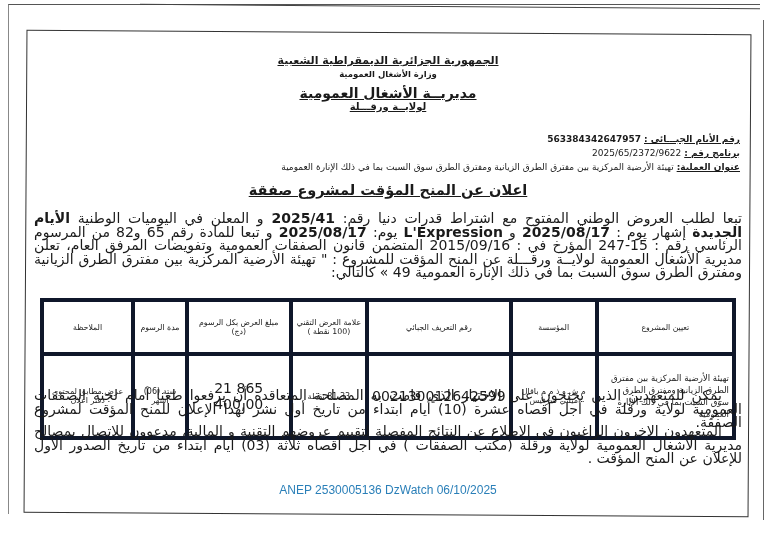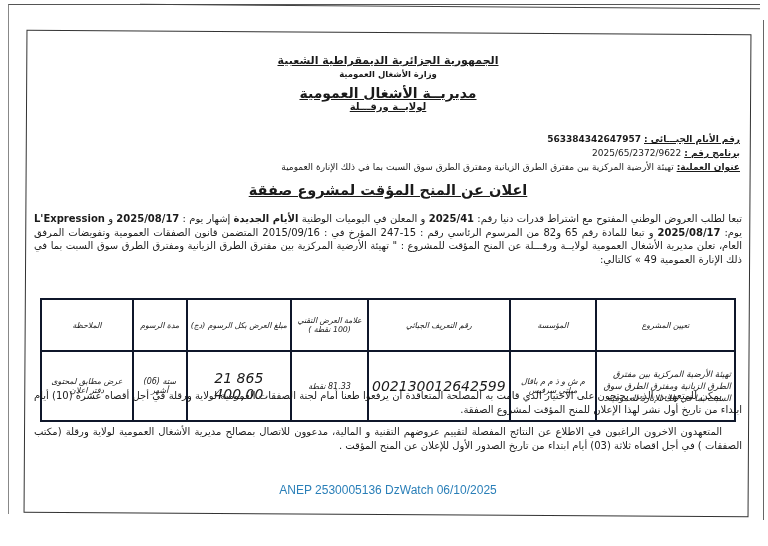--- a/index.html
+++ b/index.html
@@ -35,32 +35,31 @@
   .ref-line { display: block; white-space: nowrap; }
   .ref-label { font-weight: bold; text-decoration: underline; }
   .ref-value-bold { font-weight: bold; direction: ltr; unicode-bidi: embed; }
   .ref-value { direction: ltr; unicode-bidi: embed; }
 
   .main-title {
     position: absolute; top: 142px; left: 0; width: 720px; text-align: center;
     font-size: 14.5px; font-weight: bold; text-decoration: underline;
   }
 
-  .para { position: absolute; right: 6px; width: 708px; font-size: 10px; line-height: 13.5px; text-align: justify; }
+  .para { position: absolute; right: 6px; width: 708px; font-size: 14px; line-height: 13.5px; text-align: justify; }
   .para b { font-weight: bold; }
   .p1 { top: 172px; }
 
   .award-table {
     position: absolute; top: 258px; left: 12px; width: 696px;
     border-collapse: collapse; font-size: 8px; direction: rtl;
   }
   .award-table th, .award-table td {
-    border: 2px solid #0f172a; text-align: center; vertical-align: middle; padding: 16px 3px;
+    border: 4px solid #0f172a; text-align: center; vertical-align: middle; padding: 16px 3px;
     font-weight: normal;
-    font-style: italic;
   }
   .award-table th { height: 28px; font-size: 7.8px; }
   .award-table td { height: 44px; }
   .td-project { text-align: right !important; font-size: 8.6px; line-height: 12px; }
   .td-num { font-size: 14px; direction: ltr; }
 
   .p2 { top: 349px; text-indent: 20px; }
   .p3 { top: 385px; text-indent: 20px; }
 
   .footer-ref {

